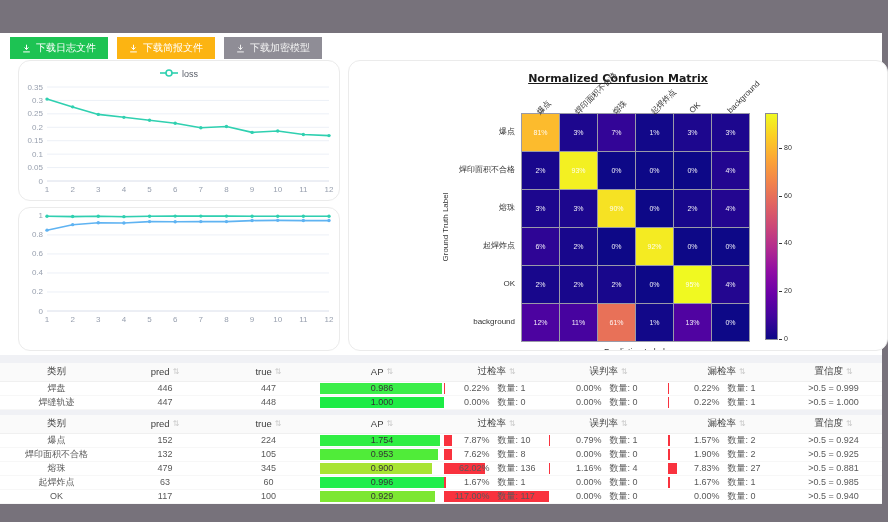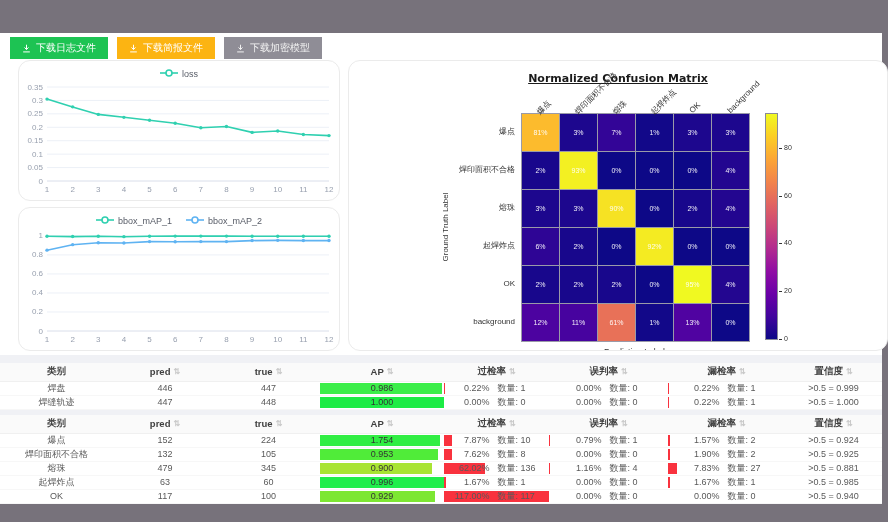--- a/index.html
+++ b/index.html
@@ -52,21 +52,21 @@
   .cm-xlabel { position:absolute; font-size:8.5px; color:#333; text-align:center; }
   .cm-colorbar { position:absolute; width:13px; border:1px solid #8a8a98; }
   .cm-cbtick { position:absolute; font-size:7px; color:#333; }
   .cm-cbtick::before { content:""; position:absolute; left:-5px; top:4px; width:3px; height:1px; background:#333; }
 
   
   .result-table { position:absolute; left:0; width:882px; border-collapse:collapse; table-layout:fixed;
                   font-size:9px; color:#595959; background:#fff; }
   #table1 { top:363px; }
   #table2 { top:415px; }
-  .result-table th { height:18px; background:#fafafa; font-weight:bold; color:#404040;
+  .result-table th { height:18px; background:#fafafa; font-weight:normal; color:#404040;
                      font-size:9.5px; border-bottom:1px solid #f0f0f0; text-align:center; cursor:pointer; }
   .result-table td { height:13px; text-align:center; border-bottom:1px solid #f7f7f7; position:relative;
                      white-space:nowrap; overflow:hidden; }
   .th-inner { display:inline-flex; align-items:center; gap:3px; }
   .caret { color:#c9c9c9; font-size:8px; line-height:1; }
   .ap-bar, .rate-bar { position:absolute; left:0; top:1px; bottom:1px; z-index:0; }
   .rate-bar { background:#f9323e; }
   .cell-text { position:relative; z-index:1; display:flex; align-items:center; justify-content:center;
                height:100%; gap:8px; }
   .rate-pct { min-width:40px; text-align:right; }
@@ -156,36 +156,21 @@
       <circle cx="104.9090909090909" cy="36.34857142857143" r="1.7" fill="#2fd0b0"></circle>
       <circle cx="130.54545454545456" cy="39.302857142857135" r="1.7" fill="#2fd0b0"></circle>
       <circle cx="156.1818181818182" cy="42.25714285714285" r="1.7" fill="#2fd0b0"></circle>
       <circle cx="181.8181818181818" cy="46.82285714285714" r="1.7" fill="#2fd0b0"></circle>
       <circle cx="207.45454545454547" cy="45.47999999999999" r="1.7" fill="#2fd0b0"></circle>
       <circle cx="233.0909090909091" cy="51.38857142857143" r="1.7" fill="#2fd0b0"></circle>
       <circle cx="258.72727272727275" cy="50.04571428571428" r="1.7" fill="#2fd0b0"></circle>
       <circle cx="284.3636363636364" cy="53.53714285714286" r="1.7" fill="#2fd0b0"></circle>
       <circle cx="310" cy="54.61142857142857" r="1.7" fill="#2fd0b0"></circle>
     </svg></div>
-<div id="card-map" class="card"><div class="legend">
-      <div class="legend-item">
-        <span><svg width="18" height="8" viewBox="0 0 18 8">
-            <line x1="0" y1="4" x2="18" y2="4" stroke="#2fd0b0" stroke-width="1.6"></line>
-            <circle cx="9" cy="4" r="3" fill="#fff" stroke="#2fd0b0" stroke-width="1.6"></circle>
-          </svg></span>
-        <span>bbox_mAP_1</span>
-      </div>
-      <div class="legend-item">
-        <span><svg width="18" height="8" viewBox="0 0 18 8">
-            <line x1="0" y1="4" x2="18" y2="4" stroke="#5fb3f2" stroke-width="1.6"></line>
-            <circle cx="9" cy="4" r="3" fill="#fff" stroke="#5fb3f2" stroke-width="1.6"></circle>
-          </svg></span>
-        <span>bbox_mAP_2</span>
-      </div>
-    </div><svg width="320" height="118">
+<div id="card-map" class="card"><svg width="320" height="118">
       <line x1="28" y1="103" x2="310" y2="103" stroke="#d9deea" stroke-width="1"></line>
       <text x="24" y="105.5" text-anchor="end" class="tick-label">0</text>
       <line x1="28" y1="83.98039215686275" x2="310" y2="83.98039215686275" stroke="#ecf0f7" stroke-width="1"></line>
       <text x="24" y="86.48039215686275" text-anchor="end" class="tick-label">0.2</text>
       <line x1="28" y1="64.9607843137255" x2="310" y2="64.9607843137255" stroke="#ecf0f7" stroke-width="1"></line>
       <text x="24" y="67.4607843137255" text-anchor="end" class="tick-label">0.4</text>
       <line x1="28" y1="45.94117647058823" x2="310" y2="45.94117647058823" stroke="#ecf0f7" stroke-width="1"></line>
       <text x="24" y="48.44117647058823" text-anchor="end" class="tick-label">0.6</text>
       <line x1="28" y1="26.92156862745098" x2="310" y2="26.92156862745098" stroke="#ecf0f7" stroke-width="1"></line>
       <text x="24" y="29.42156862745098" text-anchor="end" class="tick-label">0.8</text>

